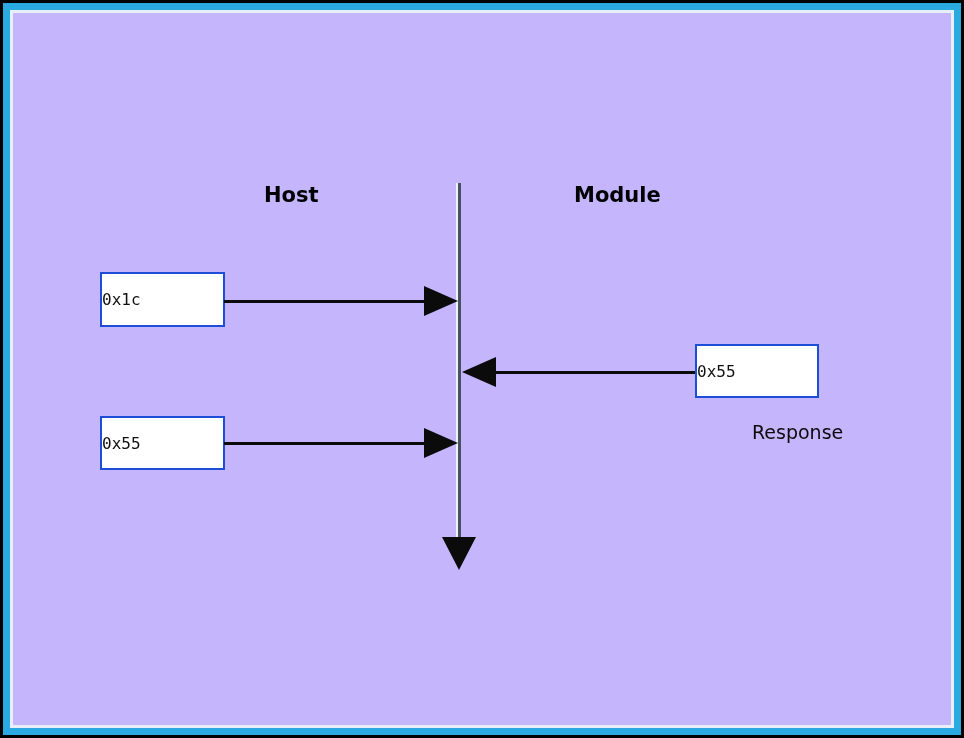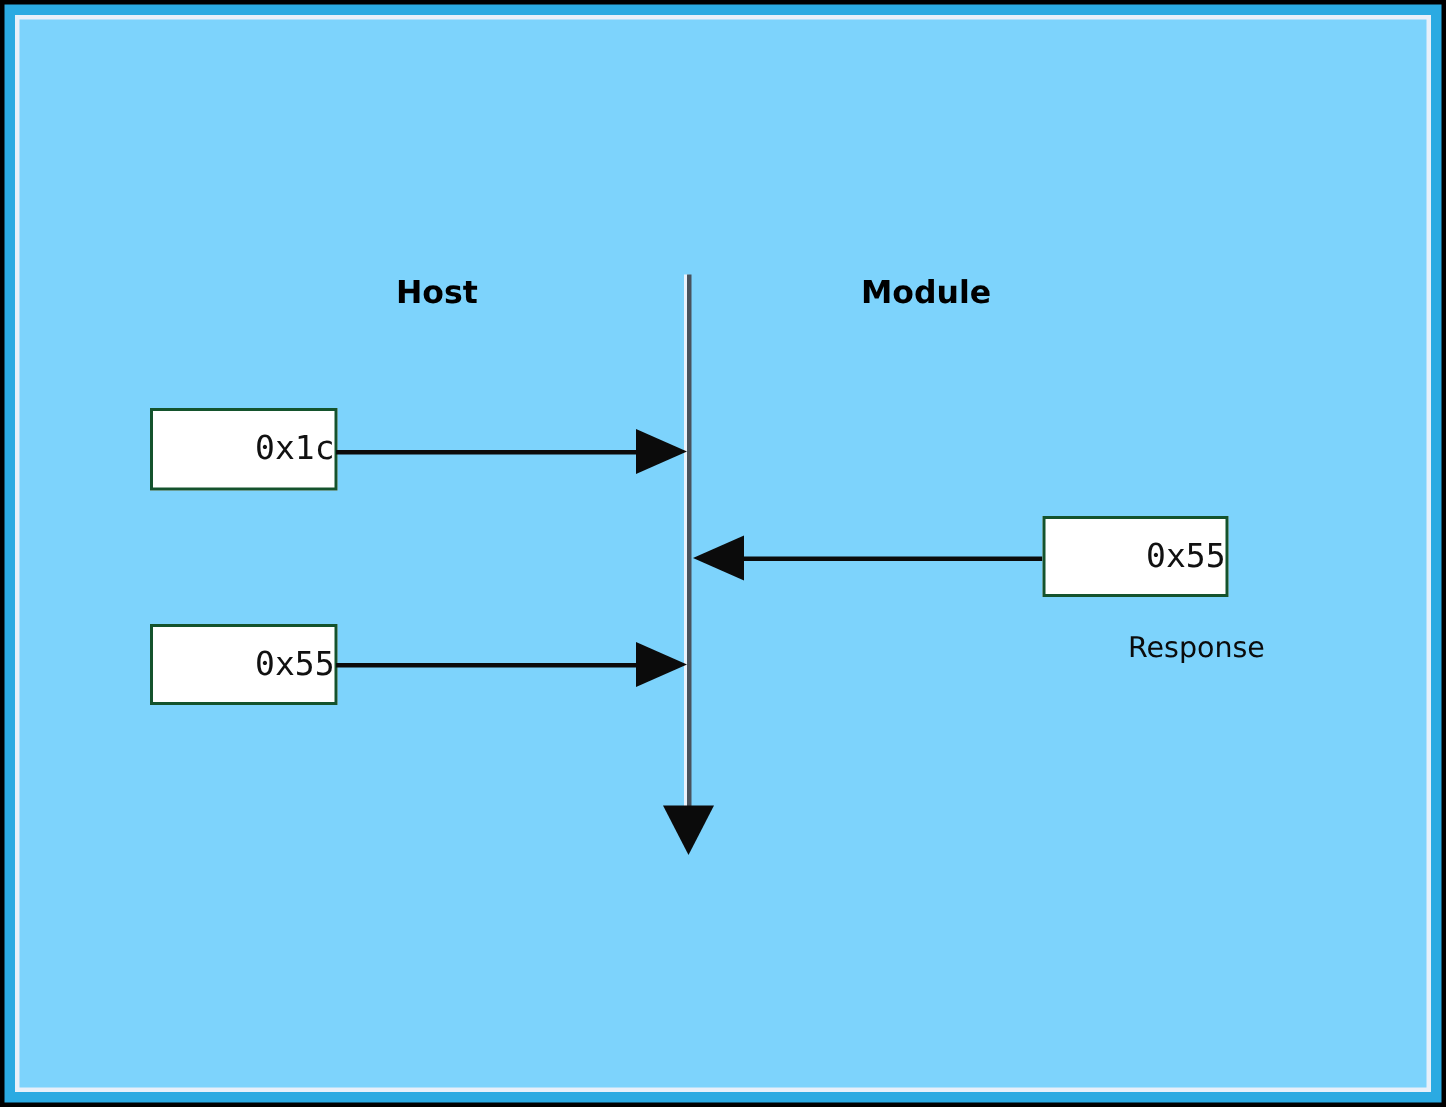--- a/index.html
+++ b/index.html
@@ -7,21 +7,21 @@
     padding: 0;
     background: #ffffff;
     font-family: "DejaVu Sans", "Liberation Sans", sans-serif;
   }
 
   
   .canvas {
     position: relative;
     width: 964px;
     height: 738px;
-    background: #7dd3fc;
+    background: #c4b5fd;
     box-shadow:
       inset 0 0 0 3px  #000000,
       inset 0 0 0 10px #2BAAE2,
       inset 0 0 0 13px #E7F0FA;
     overflow: hidden;
   }
 
   .col-title {
     position: absolute;
     font-size: 21px;
@@ -50,27 +50,27 @@
     height: 0;
     border-left: 17px solid transparent;
     border-right: 17px solid transparent;
     border-top: 33px solid #0B0B0B;
   }
 
   
   .msg-box {
     position: absolute;
     background: #FFFFFF;
-    border: 2px solid #14532d;
+    border: 2px solid #1d4ed8;
     box-sizing: border-box;
     display: flex;
     align-items: center;
-    justify-content: flex-end;
+    justify-content: flex-start;
     font-family: "DejaVu Sans Mono", "Liberation Mono", monospace;
-    font-size: 22px;
+    font-size: 16px;
     color: #111111;
   }
   .msg-box.b1 { left: 100px; top: 272px; width: 125px; height: 55px; }
   .msg-box.b2 { left: 695px; top: 344px; width: 124px; height: 54px; }
   .msg-box.b3 { left: 100px; top: 416px; width: 125px; height: 54px; }
 
   
   .shaft {
     position: absolute;
     height: 3px;

